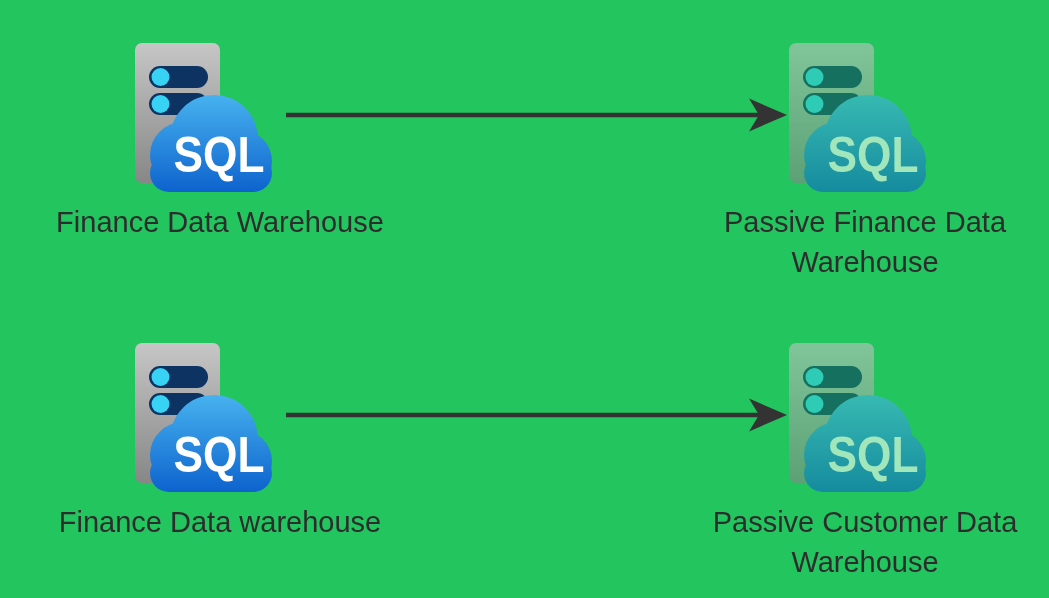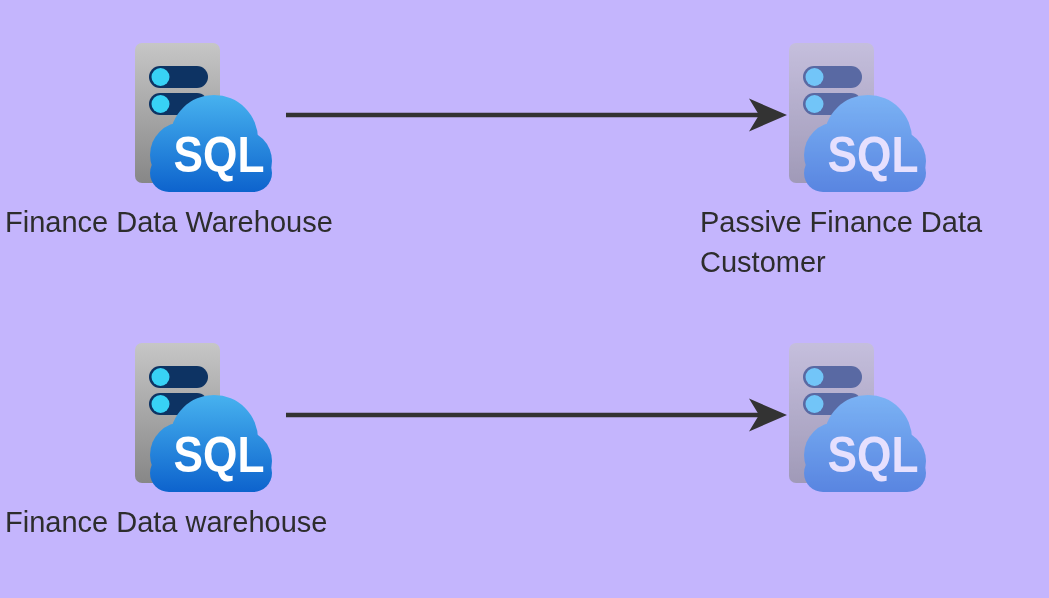--- a/index.html
+++ b/index.html
@@ -1,29 +1,29 @@
 <!DOCTYPE html>
 <html><head>
 <meta charset="utf-8">
 <style>
   html, body { margin: 0; padding: 0; background: #ffffff; }
   #canvas {
     position: relative;
     width: 1049px;
     height: 598px;
-    background: #c4b5fd;
+    background: #22c55e;
     font-family: "Liberation Sans", "DejaVu Sans", sans-serif;
     overflow: hidden;
   }
   .node { position: absolute; width: 137px; height: 149px; }
   .node.passive { opacity: 0.58; }
   .node svg { display: block; }
   .node-label {
     position: absolute;
-    text-align: left;
+    text-align: center;
     font-size: 29px;
     line-height: 40px;
     color: #2d2d2d;
   }
   .arrow { position: absolute; }
 </style>
 </head>
 <body>
 
 <div id="canvas">
@@ -74,21 +74,21 @@
         <circle cx="48" cy="112" r="33"></circle>
         <circle cx="79" cy="96" r="44"></circle>
         <circle cx="106" cy="118" r="31"></circle>
         <rect x="15" y="111" width="122" height="38" rx="19"></rect>
       </g>
       <text x="84" y="129" text-anchor="middle" textLength="91" lengthAdjust="spacingAndGlyphs" font-size="50" font-weight="bold" fill="#ffffff" font-family="Liberation Sans, DejaVu Sans, sans-serif">SQL</text>
     </svg>
   </div>
 
   <div class="node-label" style="left:5px; top:202px; width:430px;">Finance Data Warehouse</div>
-  <div class="node-label" style="left:700px; top:202px; width:330px;">Passive Finance Data Customer</div>
+  <div class="node-label" style="left:700px; top:202px; width:330px;">Passive Finance Data Warehouse</div>
 
   <div class="node" style="left:135px; top:343px;">
     <svg viewBox="0 0 137 149" width="137" height="149">
       <rect x="0" y="0" width="85" height="140" rx="7" fill="url(#gradServer)"></rect>
       <rect x="14" y="23" width="59" height="22" rx="11" fill="#0d3363"></rect>
       <circle cx="25.5" cy="34" r="9" fill="#38d2f5"></circle>
       <rect x="14" y="50" width="59" height="22" rx="11" fill="#0d3363"></rect>
       <circle cx="25.5" cy="61" r="9" fill="#38d2f5"></circle>
       <g fill="url(#gradCloud)">
         <circle cx="48" cy="112" r="33"></circle>
@@ -116,14 +116,15 @@
         <circle cx="48" cy="112" r="33"></circle>
         <circle cx="79" cy="96" r="44"></circle>
         <circle cx="106" cy="118" r="31"></circle>
         <rect x="15" y="111" width="122" height="38" rx="19"></rect>
       </g>
       <text x="84" y="129" text-anchor="middle" textLength="91" lengthAdjust="spacingAndGlyphs" font-size="50" font-weight="bold" fill="#ffffff" font-family="Liberation Sans, DejaVu Sans, sans-serif">SQL</text>
     </svg>
   </div>
 
   <div class="node-label" style="left:5px; top:502px; width:430px;">Finance Data warehouse</div>
+  <div class="node-label" style="left:700px; top:502px; width:330px;">Passive Customer Data Warehouse</div>
 
 </div>
 
 </body></html>

